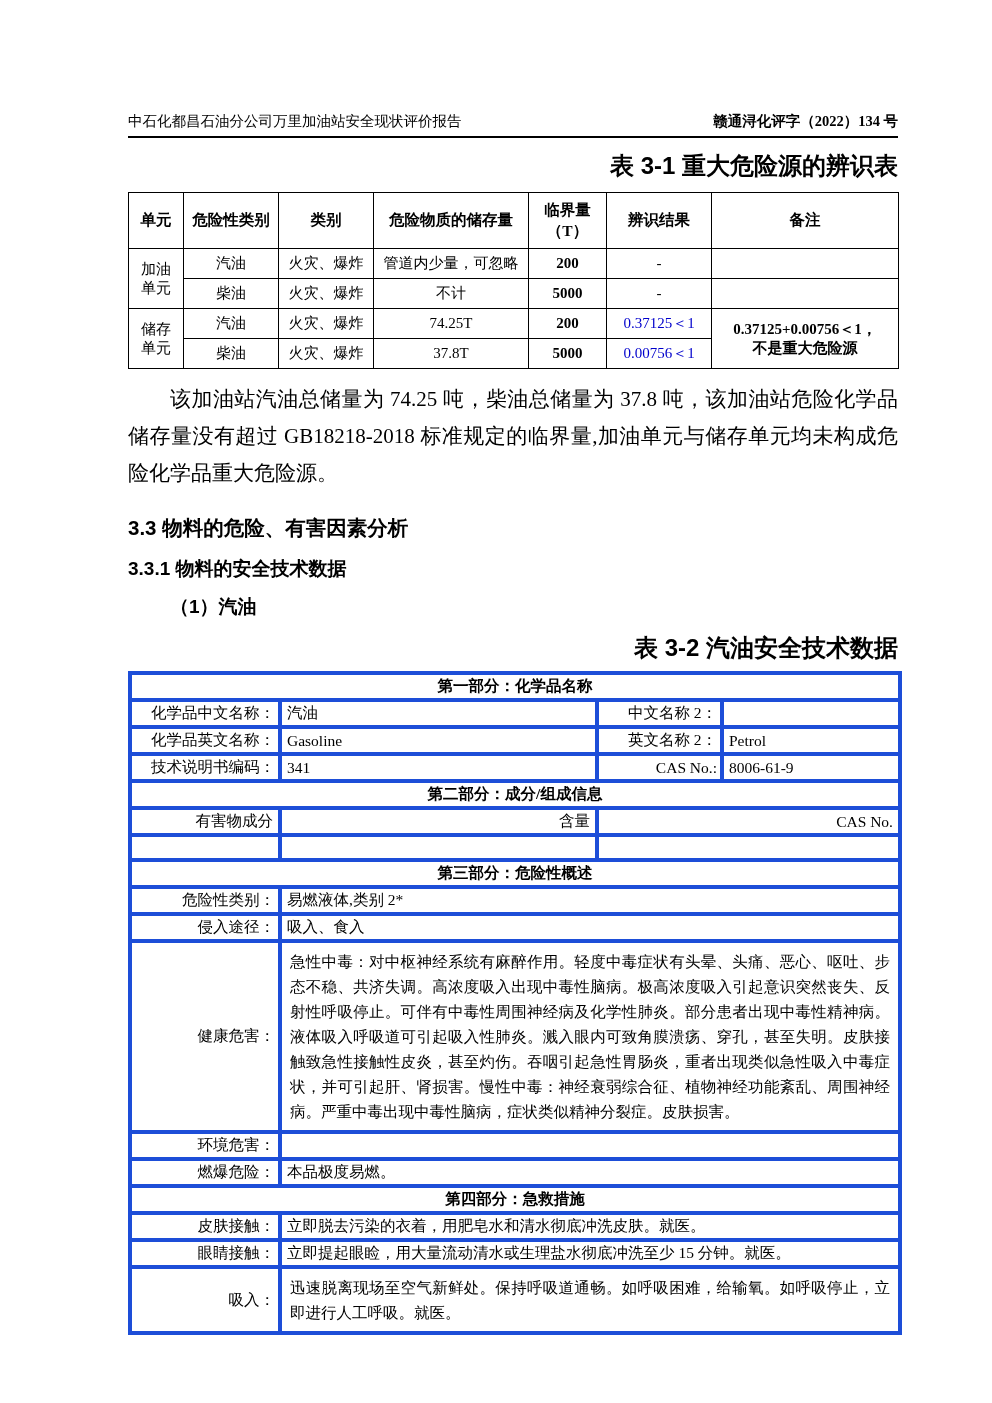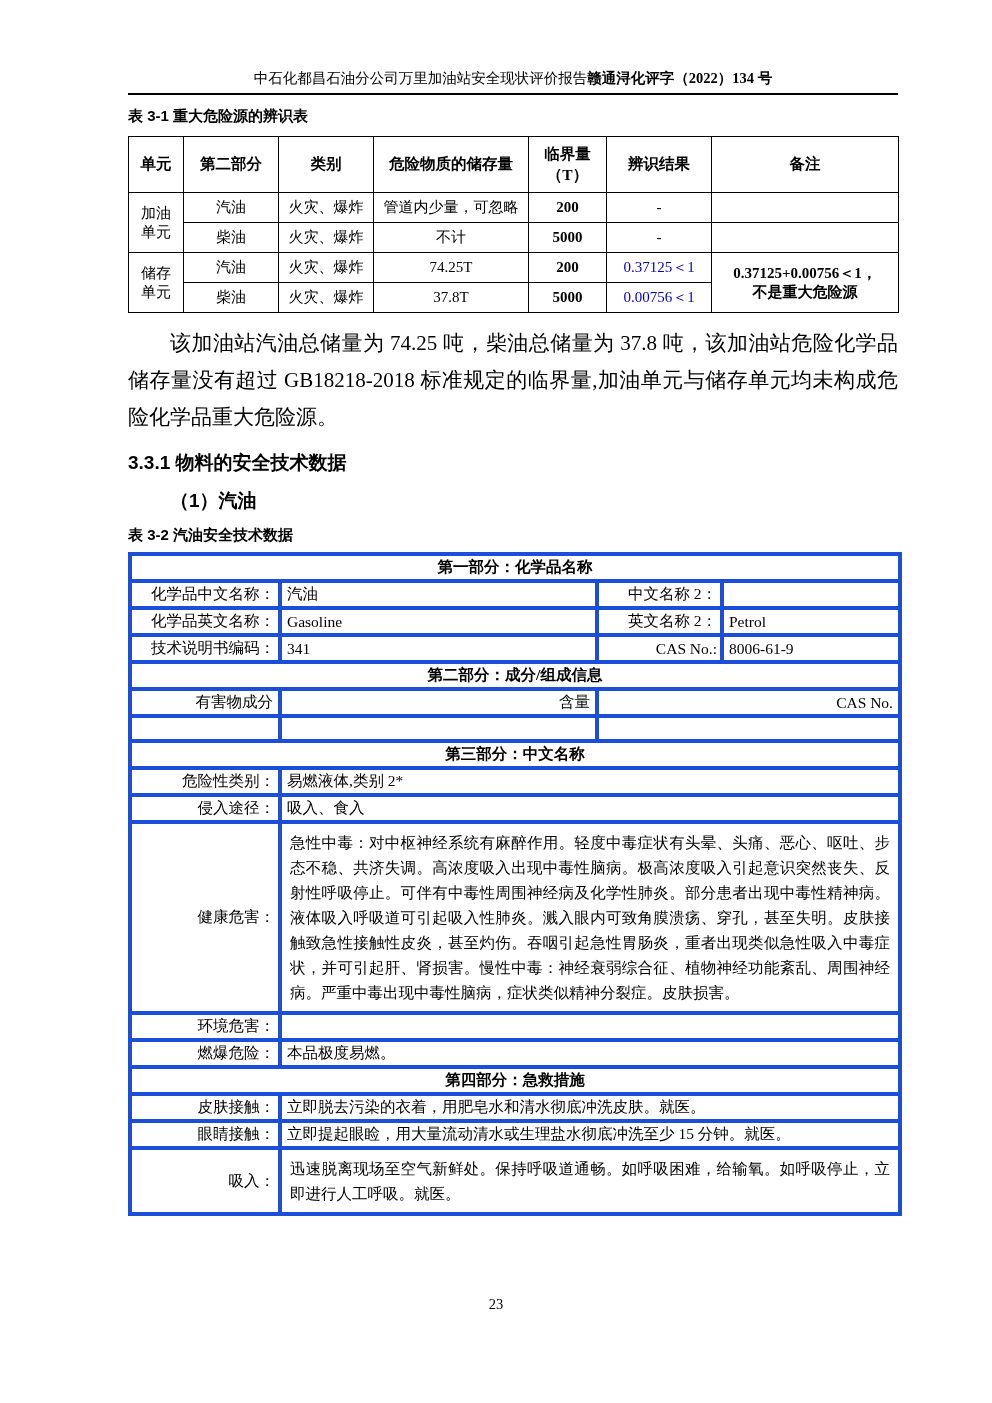--- a/index.html
+++ b/index.html
@@ -6,26 +6,26 @@
   html, body { background: #ffffff; }
   body {
     width: 992px; height: 1403px;
     font-family: "Liberation Serif", "DejaVu Serif", serif;
     color: #000;
   }
   .page { position: relative; width: 992px; height: 1403px; background: #fff; overflow: hidden; }
   .content { width: 770px; margin-left: 128px; }
 
   
-  .doc-header { display: flex; justify-content: center; align-items: flex-end; padding-top: 69px; font-size: 14.5px; }
+  .doc-header { display: flex; justify-content: space-between; align-items: flex-end; padding-top: 112px; font-size: 14.5px; }
   .doc-header .right { font-weight: bold; }
   .header-rule { border-bottom: 2px solid #000; margin-top: 5px; height: 0; }
 
   
-  .table-title { text-align: left; font-weight: bold; font-size: 15px; margin-top: 12px;
+  .table-title { text-align: right; font-weight: bold; font-size: 24px; margin-top: 12px;
                  font-family: "Liberation Sans", "DejaVu Sans", sans-serif; }
   .h-major { font-size: 20.5px; font-weight: bold; margin-top: 22px; font-family: "Liberation Sans", "DejaVu Sans", sans-serif; }
   .h-sub   { font-size: 19px;   font-weight: bold; margin-top: 14px; font-family: "Liberation Sans", "DejaVu Sans", sans-serif; }
   .h-item  { font-size: 19px;   font-weight: bold; margin-top: 12px; padding-left: 42px;
              font-family: "Liberation Sans", "DejaVu Sans", sans-serif; }
 
   
   .para { font-size: 21px; line-height: 37px; text-align: justify; text-indent: 2em; margin-top: 12px; }
 
   
@@ -70,21 +70,21 @@
           <col style="width:95px">
           <col style="width:95px">
         <col style="width:155px">
           <col style="width:78px">
           <col style="width:105px">
           <col style="width:187px">
       </colgroup>
       <tbody>
         <tr>
           <th>单元</th>
-          <th>第二部分</th>
+          <th>危险性类别</th>
           <th>类别</th>
           <th>危险物质的储存量</th>
           <th class="pre">临界量
 （T）</th>
           <th>辨识结果</th>
           <th>备注</th>
         </tr>
         <tr>
           <td rowspan="2" class="pre">加油
 单元</td>
@@ -119,20 +119,21 @@
           <td>火灾、爆炸</td>
           <td>37.8T</td>
           <td class="b">5000</td>
           <td class="blue">0.00756＜1</td>
         </tr>
       </tbody>
     </table>
 
     <p class="para">该加油站汽油总储量为 74.25 吨，柴油总储量为 37.8 吨，该加油站危险化学品储存量没有超过 GB18218-2018 标准规定的临界量,加油单元与储存单元均未构成危险化学品重大危险源。</p>
 
+    <div class="h-major">3.3 物料的危险、有害因素分析</div>
     <div class="h-sub">3.3.1 物料的安全技术数据</div>
     <div class="h-item">（1）汽油</div>
 
     <div class="table-title">表 3-2 汽油安全技术数据</div>
 
     <table class="t2">
       <colgroup>
         <col style="width:150px">
           <col style="width:317px">
           <col style="width:125px">
@@ -167,21 +168,21 @@
           <td class="ctr">有害物成分</td>
           <td class="ctr">含量</td>
           <td colspan="2" class="ctr">CAS No.</td>
         </tr>
         <tr>
           <td></td>
           <td></td>
           <td colspan="2"></td>
         </tr>
         <tr>
-          <td colspan="4" class="part">第三部分：中文名称</td>
+          <td colspan="4" class="part">第三部分：危险性概述</td>
         </tr>
         <tr>
           <td class="lbl">危险性类别：</td>
           <td colspan="3">易燃液体,类别 2*</td>
         </tr>
         <tr>
           <td class="lbl">侵入途径：</td>
           <td colspan="3">吸入、食入</td>
         </tr>
         <tr>
@@ -209,14 +210,13 @@
         </tr>
         <tr>
           <td class="lbl">吸入：</td>
           <td colspan="3" class="just">迅速脱离现场至空气新鲜处。保持呼吸道通畅。如呼吸困难，给输氧。如呼吸停止，立即进行人工呼吸。就医。</td>
         </tr>
       </tbody>
     </table>
 
   </div>
 
-  <div class="page-num">23</div>
 </div>
 
 </body></html>

